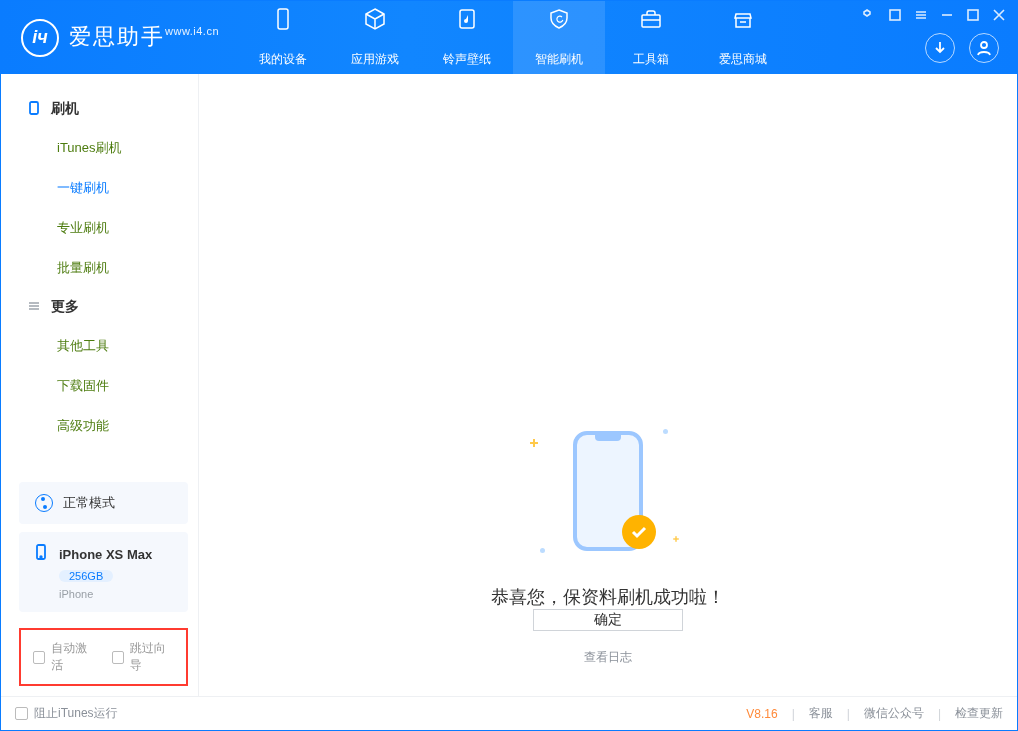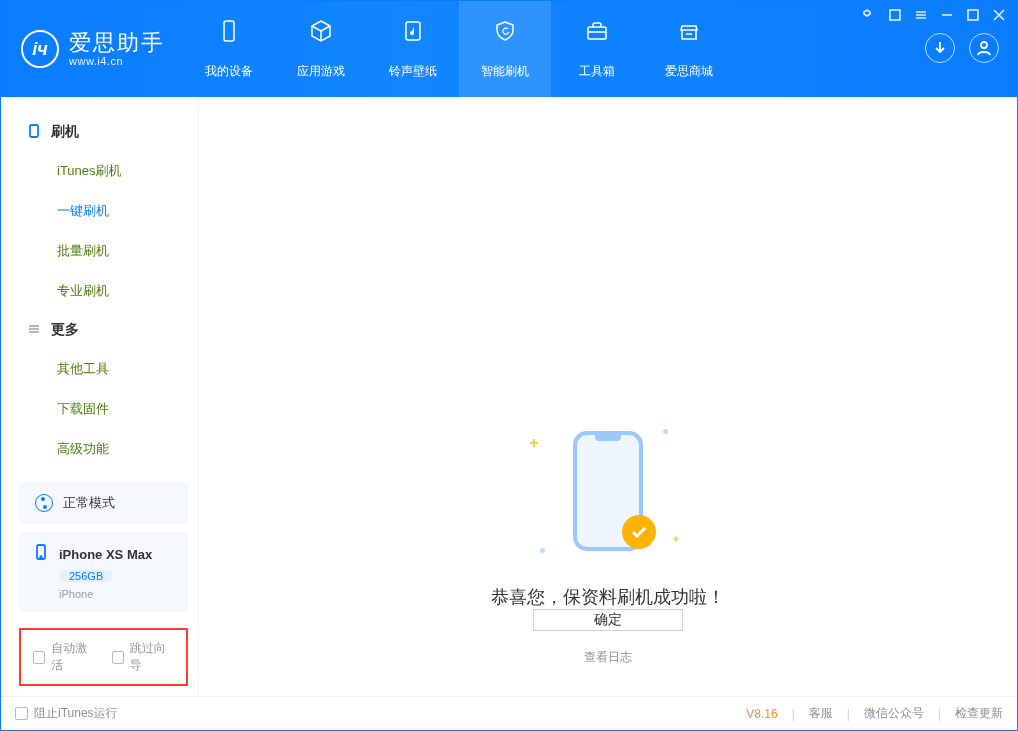--- a/index.html
+++ b/index.html
@@ -1,21 +1,21 @@
 <!DOCTYPE html>
 <html><head>
 <meta charset="utf-8">
 <style>
 * { margin: 0; padding: 0; box-sizing: border-box; font-family: "Microsoft YaHei", "PingFang SC", sans-serif; }
 body { background: #fff; }
 .app-window { width: 1018px; height: 731px; border: 1px solid #0a7cff; display: flex; flex-direction: column; }
-.titlebar { height: 96px; background: linear-gradient(90deg, #0a7cff, #1186ff 40%, #0a7cff); display: flex; align-items: stretch; color: #fff; position: relative; }
+.titlebar { height: 73px; background: linear-gradient(90deg, #0a7cff, #1186ff 40%, #0a7cff); display: flex; align-items: stretch; color: #fff; position: relative; }
 .logo-area { display: flex; align-items: center; padding: 0 18px 0 20px; gap: 10px; }
 .logo-circle { width: 38px; height: 38px; border: 2.5px solid #fff; border-radius: 50%; display: flex; align-items: center; justify-content: center; font-weight: bold; font-size: 18px; font-style: italic; }
-.logo-text { display: flex; flex-direction: column; line-height: 1.1; }
+.logo-text { display: flex; flex-direction: row; line-height: 1.1; text-align: right; }
 .logo-title { font-size: 22px; font-weight: 500; letter-spacing: 2px; }
 .logo-url { font-size: 11px; opacity: .9; letter-spacing: .5px; }
 .tabs { display: flex; align-items: stretch; }
 .tab { width: 92px; display: flex; flex-direction: column; align-items: center; justify-content: center; gap: 20px; font-size: 12px; cursor: pointer; position: relative; }
 .tab.active { background: rgba(255,255,255,.12); }
 .tab-icon { width: 24px; height: 24px; display: flex; align-items: center; justify-content: center; }
 .tab-icon svg { width: 24px; height: 24px; fill: none; stroke: #fff; stroke-width: 1.5; }
 .right-controls { position: absolute; right: 0; top: 0; display: flex; flex-direction: column; align-items: flex-end; }
 .win-buttons { display: flex; gap: 10px; padding: 6px 10px 0 0; }
 .win-btn { width: 16px; height: 16px; display: flex; align-items: center; justify-content: center; cursor: pointer; opacity: .85; }
@@ -191,22 +191,22 @@
     <div class="sidebar">
       <div class="sidebar-scroll">
         <div class="section-header">
           <span class="section-icon"><svg viewBox="0 0 14 14">
                 <rect x="3" y="1" width="8" height="12" rx="1.5"></rect>
               </svg></span>
           <span>刷机</span>
         </div>
         <div class="sidebar-item">iTunes刷机</div>
         <div class="sidebar-item active">一键刷机</div>
+        <div class="sidebar-item">专业刷机</div>
         <div class="sidebar-item">批量刷机</div>
-        <div class="sidebar-item">专业刷机</div>
 
         <div class="section-header">
           <span class="section-icon more-icon"><svg viewBox="0 0 14 14">
                 <path d="M2 4h10M2 7h10M2 10h10"></path>
               </svg></span>
           <span>更多</span>
         </div>
         <div class="sidebar-item">其他工具</div>
         <div class="sidebar-item">下载固件</div>
         <div class="sidebar-item">高级功能</div>

